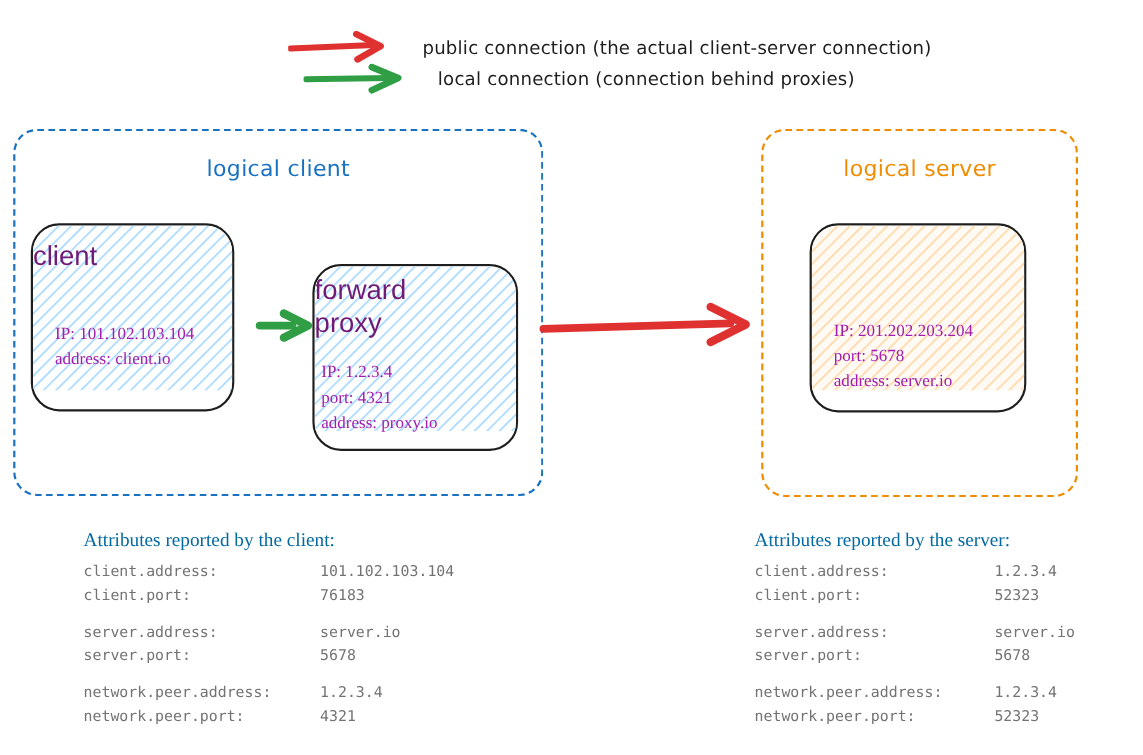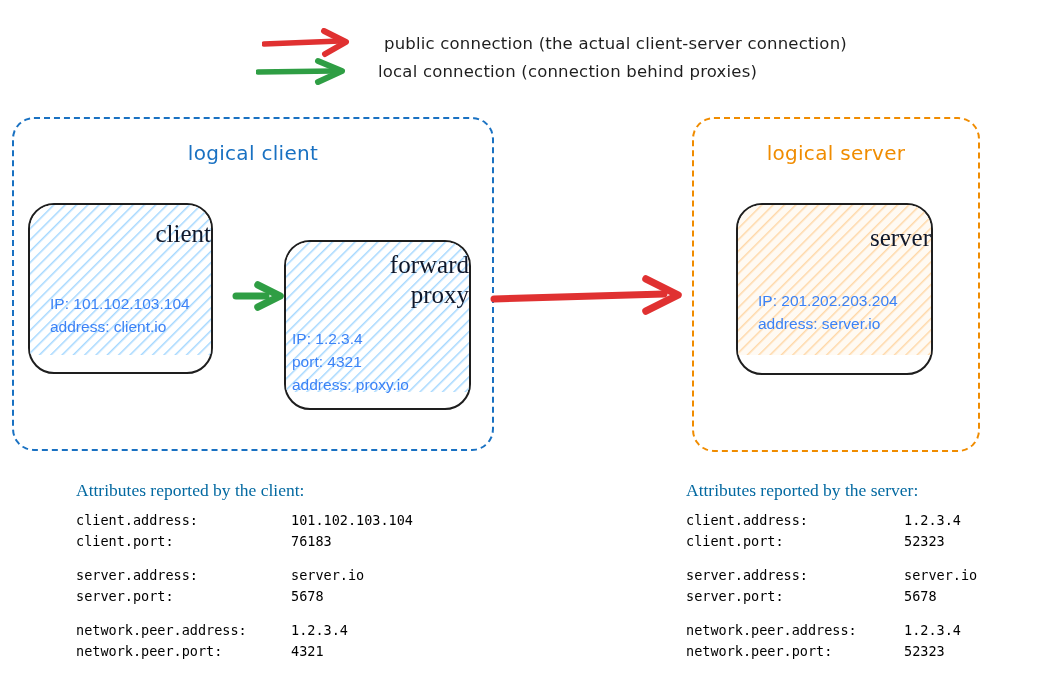--- a/index.html
+++ b/index.html
@@ -10,21 +10,21 @@
   .canvas{position:absolute;left:0;top:0;width:1039px;height:686px;}
 
   
   .legend-row{position:absolute;display:flex;align-items:center;}
   .legend-arrow{width:100px;height:30px;flex:0 0 auto;}
   .legend-label{
     margin-left:22px;font-family:"DejaVu Sans",sans-serif;
     font-size:16.5px;color:#1e1e1e;white-space:nowrap;letter-spacing:.2px;
   }
   #legend-public{left:262px;top:28px;}
-  #legend-local{left:256px;top:56px;}
+  #legend-local{left:276px;top:56px;}
 
   
   .group{position:absolute;border-radius:22px;border:2.6px dashed #1971c2;box-sizing:border-box;}
   #group-client{left:12px;top:117px;width:482px;height:334px;}
   #group-server{left:692px;top:117px;width:288px;height:335px;border-color:#f08c00;}
   .group-title{
     position:absolute;top:-11px;left:0;width:100%;text-align:center;
     font-size:20px;color:#1971c2;font-family:"DejaVu Sans",sans-serif;
     letter-spacing:.3px;
   }
@@ -33,28 +33,28 @@
 
   
   .node{
     position:absolute;box-sizing:border-box;
     border:2.2px solid #1e1e1e;border-radius:26px;
     overflow:hidden;
   }
   .node .hatch{position:absolute;inset:0;}
   .node-inner{position:relative;width:100%;height:100%;}
   .node-title{
-    position:absolute;left:0;width:100%;text-align:right;
-    font-size:25px;color:#0f172a;line-height:1.18;
-    font-family:Liberation Serif, serif;
+    position:absolute;left:0;width:100%;text-align:left;
+    font-size:25px;color:#701a75;line-height:1.18;
+    font-family:Liberation Sans, sans-serif;
   }
   .node-lines{
     position:absolute;left:0;width:100%;
-    font-size:15.5px;color:#3b82f6;line-height:1.48;
-    font-family:Liberation Sans, sans-serif;
+    font-size:15.5px;color:#a21caf;line-height:1.48;
+    font-family:Liberation Serif, serif;
   }
   .node-lines div{white-space:nowrap;}
 
   #node-client{left:28px;top:203px;width:185px;height:171px;}
   #node-client .node-title{top:14px;}
   #node-client .node-lines{top:88px;padding-left:20px;}
 
   #node-proxy{left:284px;top:204px;width:187px;height:170px;margin-top:36px;}
   #node-proxy .node-title{top:8px;}
   #node-proxy .node-lines{top:86px;padding-left:6px;}
@@ -71,21 +71,21 @@
   
   .attr-block{position:absolute;}
   #attrs-client{left:76px;top:480px;}
   #attrs-server{left:686px;top:480px;}
   .attr-heading{
     font-size:17.5px;color:#0369a1;margin:0 0 9px 0;
     font-family:Liberation Serif, serif;white-space:nowrap;
   }
   .attr-table{border-collapse:collapse;font-family:"DejaVu Sans Mono",monospace;}
   .attr-table td{
-    font-size:13.5px;color:#000000;padding:0;line-height:1.52;
+    font-size:13.5px;color:#737373;padding:0;line-height:1.52;
     vertical-align:top;white-space:pre;
   }
   .attr-key{padding-right:0;}
   .attr-val{padding-left:0;}
   #attrs-client .attr-key{width:215px;}
   #attrs-server .attr-key{width:218px;}
   .attr-spacer td{height:14px;line-height:14px;font-size:0;}
 </style>
 </head>
 <body>
@@ -172,23 +172,23 @@
     <svg class="hatch" preserveAspectRatio="none">
       <defs>
         <pattern id="hatchOrange" width="8" height="8" patternUnits="userSpaceOnUse" patternTransform="rotate(45)">
           <line x1="0" y1="0" x2="0" y2="8" stroke="#ffd8a8" stroke-width="3"></line>
         </pattern>
       </defs>
       <rect width="100%" height="100%" fill="#fffaf3"></rect>
       <rect width="100%" height="100%" fill="url(#hatchOrange)"></rect>
     </svg>
     <div class="node-inner">
-      <div class="node-title">server</div>
       <div class="node-lines">
         <div>IP: 201.202.203.204</div>
+        <div>port: 5678</div>
         <div>address: server.io</div>
       </div>
     </div>
   </div>
 
   <div class="attr-block" id="attrs-client">
     <div class="attr-heading">Attributes reported by the client:</div>
     <table class="attr-table">
       <tbody>
           <tr>

